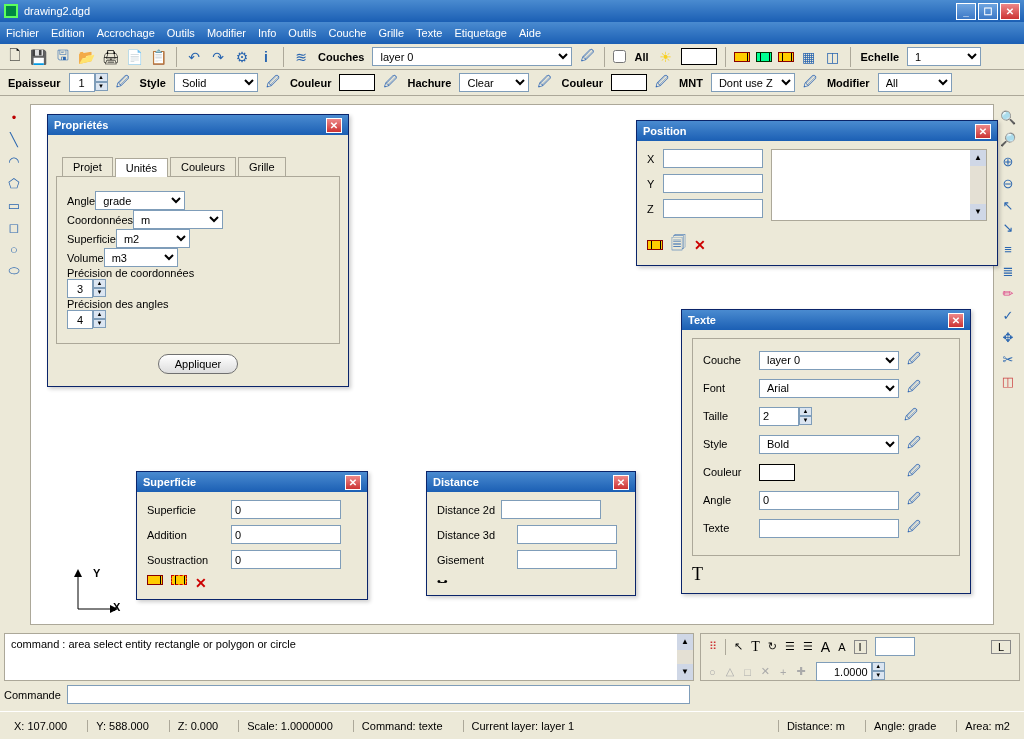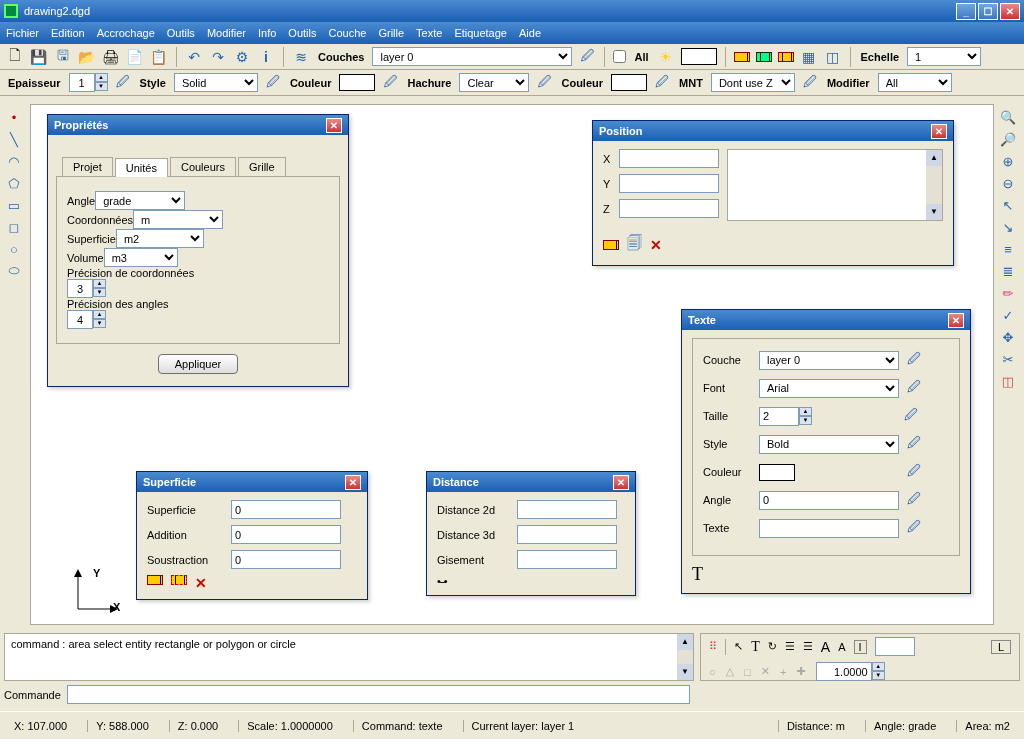--- a/index.html
+++ b/index.html
@@ -37,21 +37,21 @@
 .dlg-title .close-x { margin-left:auto; width:16px; height:15px; background:linear-gradient(#e88,#c33); border:1px solid #fff; text-align:center; line-height:13px; cursor:pointer; font-size:10px; }
 .dlg-body { padding: 8px 10px; }
 .dlg-body .row { display:flex; align-items:center; margin-bottom:6px; }
 .dlg-body .row label { width: 100px; }
 .field-inp { border:1px solid #7f9db9; background:#fff; height:19px; padding:0 3px; }
 
 .tabs-bar { display:flex; border-bottom:1px solid #aca899; padding-left:6px; }
 .tab { border:1px solid #aca899; border-bottom:none; padding:3px 10px; background:#ece9d8; cursor:pointer; margin-right:2px; }
 .tab.active { background:#fff; font-weight:normal; position:relative; top:1px; }
 
-.btn { background: linear-gradient(#fff,#ddd); border:1px solid #707070; padding:3px 16px; border-radius:4px; cursor:pointer; }
+.btn { background: linear-gradient(#fff,#ddd); border:1px solid #707070; padding:3px 16px; border-radius:10px; cursor:pointer; }
 
 .cmd-log { position:absolute; left:4px; width:690px; bottom:58px; height:48px; background:#fff; border:1px solid #aca899; padding:3px 6px; line-height:14px; overflow:hidden; }
 .cmd-line { position:absolute; left:4px; width:686px; bottom:34px; height:21px; display:flex; align-items:center; gap:6px; }
 .cmd-line input { flex:1; border:1px solid #7f9db9; height:19px; padding:0 3px; background:#fff; }
 
 .bottom-right-bar { position:absolute; right:4px; bottom:58px; width:320px; height:48px; background:#ece9d8; border:1px solid #aca899; }
 
 .statusbar { position:absolute; bottom:0; left:0; right:0; height:28px; background:#ece9d8; border-top:1px solid #fff; display:flex; align-items:center; padding: 0 6px; gap: 12px; font-size:11px; }
 .statusbar .cell { border-left:1px solid #aca899; padding: 0 8px; }
 .statusbar .cell:first-child{border:none;}
@@ -201,41 +201,41 @@
     </div>
   <div class="tabs-bar" style="margin:22px 8px 0">
     <div class="tab">Projet</div>
     <div class="tab active">Unités</div>
     <div class="tab">Couleurs</div>
     <div class="tab">Grille</div>
   </div>
   <div style="border:1px solid #aca899; border-top:none; margin:0 8px; background:#ece9d8; padding:14px 10px">
     <div class="row"><label>Angle</label><select class="field-inp" style="width:90px"><option>grade</option></select></div>
     <div class="row"><label>Coordonnées</label><select class="field-inp" style="width:90px"><option>m</option></select></div>
-    <div class="row"><label>Superficie</label><select class="field-inp" style="width:88px"><option>m2</option></select></div>
+    <div class="row"><label>Superficie</label><select class="field-inp" style="width:74px"><option>m2</option></select></div>
     <div class="row"><label>Volume</label><select class="field-inp" style="width:74px"><option>m3</option></select></div>
     <div class="row"><label style="width:160px">Précision de coordonnées</label><div class="spinner-wrap">
           <input class="field-inp" style="width: 26px; text-align: center;" value="3">
           <div class="spin-btns">
             <div>▲</div>
             <div>▼</div>
           </div>
         </div></div>
     <div class="row"><label style="width:160px">Précision des angles</label><div class="spinner-wrap">
           <input class="field-inp" style="width: 26px; text-align: center;" value="4">
           <div class="spin-btns">
             <div>▲</div>
             <div>▼</div>
           </div>
         </div></div>
   </div>
   <div style="text-align:center; padding:10px 0 12px"><button class="btn">Appliquer</button></div>
 </div>
 
-<div class="dialog" style="left:592px; top:120px; width:362px">
+<div class="dialog" style="left:636px; top:120px; width:362px">
   <div class="dlg-title">
       <span>Position</span>
       <div class="close-x">✕</div>
     </div>
   <div class="dlg-body" style="display:flex; gap:8px">
     <div>
       <div class="row">
           <label style="width:16px">X</label>
           <input class="field-inp" style="width: 100px;">
         </div>
@@ -344,21 +344,21 @@
   </div>
 </div>
 
 <div class="dialog" style="left:426px; top:471px; width:210px">
   <div class="dlg-title">
       <span>Distance</span>
       <div class="close-x">✕</div>
     </div>
   <div class="dlg-body">
     <div class="row">
-        <label style="width:80px">Distance 2d</label>
+        <label style="width:64px">Distance 2d</label>
         <input class="field-inp" style="width: 100px;">
       </div>
     <div class="row">
         <label style="width:80px">Distance 3d</label>
         <input class="field-inp" style="width: 100px;">
       </div>
     <div class="row">
         <label style="width:80px">Gisement</label>
         <input class="field-inp" style="width: 100px;">
       </div>

